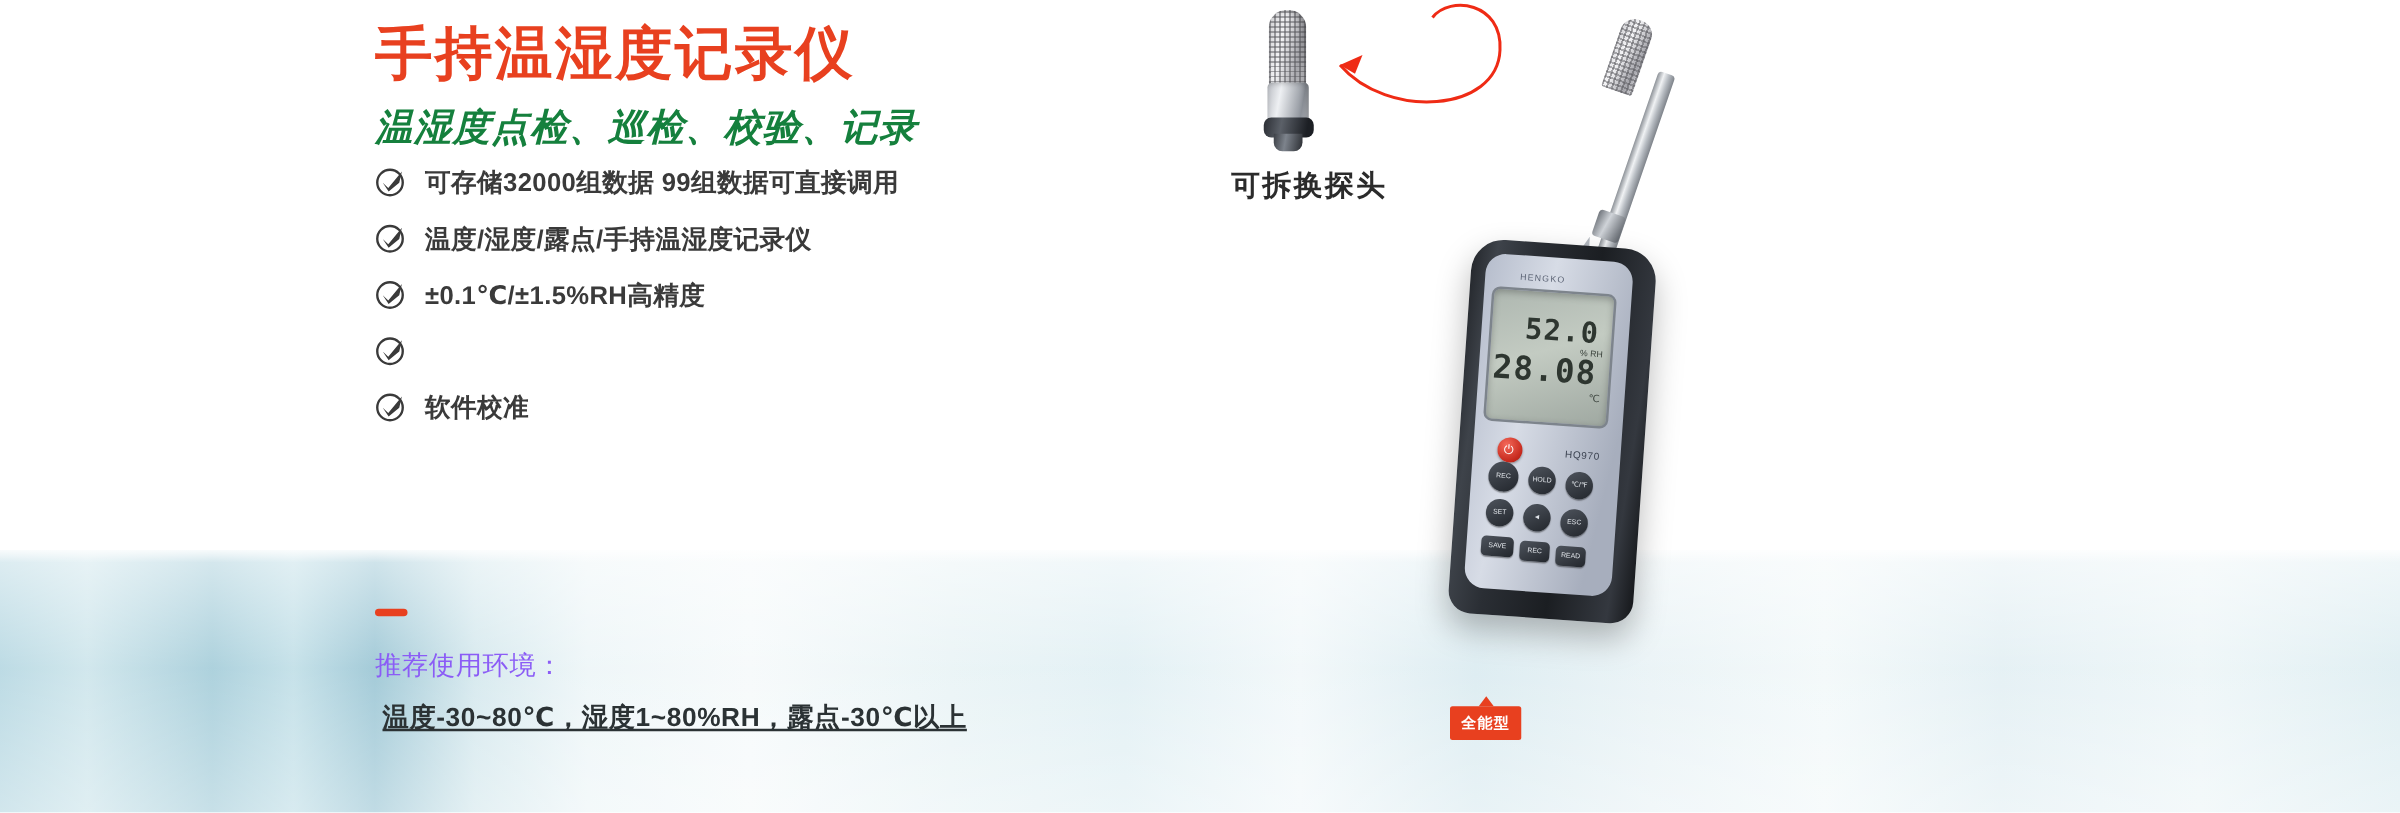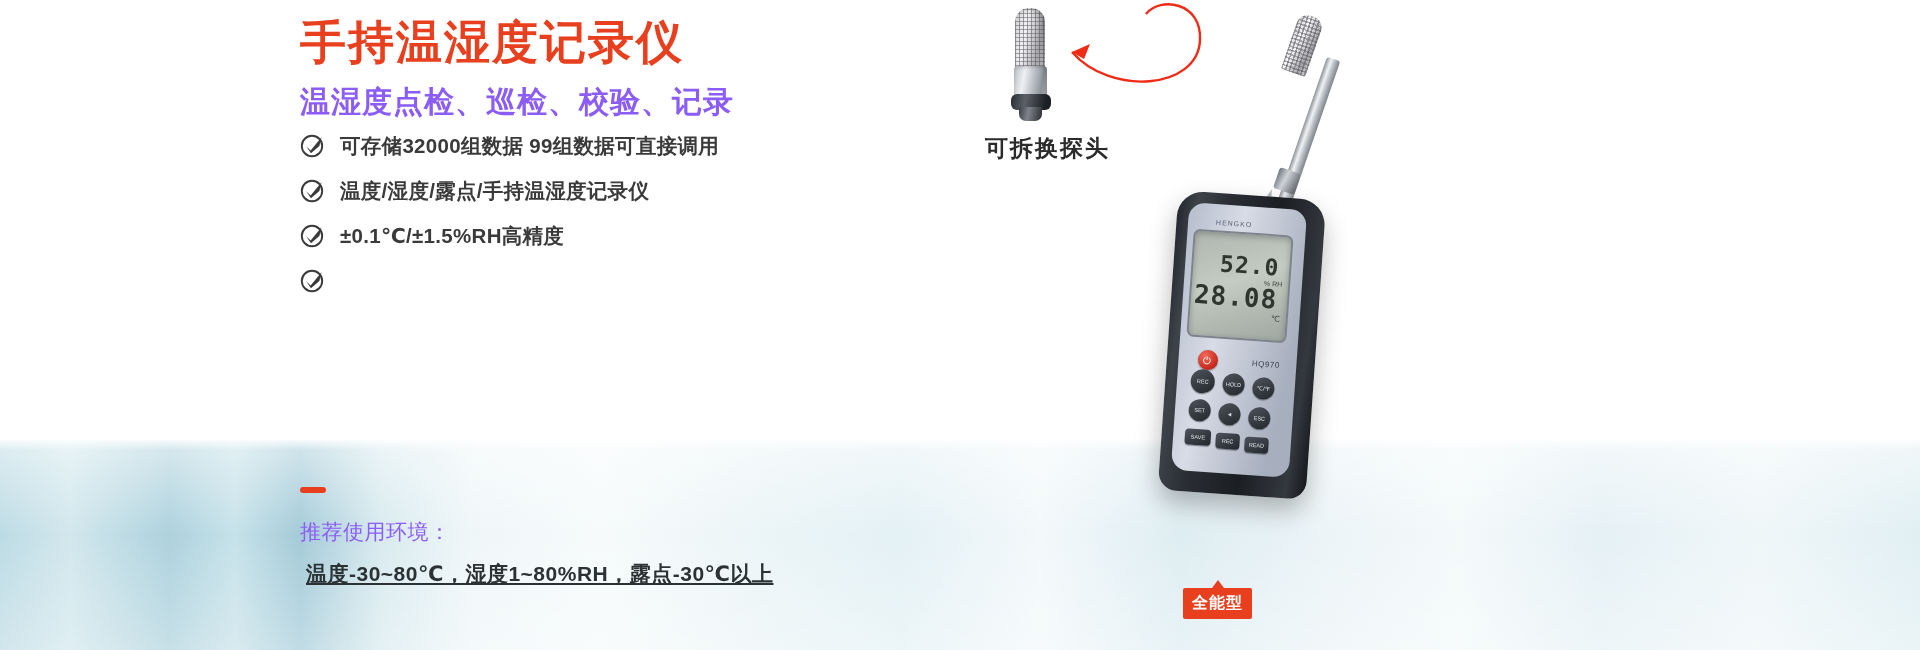--- a/index.html
+++ b/index.html
@@ -38,22 +38,23 @@
 
   .title {
     position:absolute; left:300px; top:12px;
     font-size:46px; font-weight:bold; letter-spacing:2px;
     color:#e8401f;
     white-space:nowrap;
   }
   .subtitle {
     position:absolute; left:300px; top:82px;
     font-size:30px; font-weight:bold; letter-spacing:1px;
-    color:#8b5cf6;
+    color:#15803d;
     white-space:nowrap;
+    font-style:italic;
   }
 
   .features { position:absolute; left:300px; top:132px; width:700px; }
   .feature-row {
     display:flex; align-items:flex-start;
     height:45px;
   }
   .check-icon {
     width:26px; height:26px; margin-right:14px; flex:0 0 auto;
     position:relative;
@@ -205,27 +206,26 @@
     background:linear-gradient(150deg,#4e545d,#22262c);
     color:#dfe3e8;
     font-size:5.5px;
     display:flex; align-items:center; justify-content:center;
     border-radius:4px;
     box-shadow:0 1px 1px rgba(0,0,0,0.4);
   }
   .key.round { border-radius:50%; }
 
   .badge {
-    position:absolute; left:1160px; top:588px;
+    position:absolute; left:1160px; top:565px;
     background:#e8401f; color:#fff;
-    font-size:16px; font-weight:bold;
+    font-size:12px; font-weight:bold;
     padding:5px 9px; letter-spacing:1px;
     border-radius:2px;
     white-space:nowrap;
-    margin-left:23px;
   }
   .badge:after {
     content:"";
     position:absolute; left:50%; top:-8px; margin-left:-6px;
     border-left:6px solid transparent; border-right:6px solid transparent;
     border-bottom:8px solid #e8401f;
   }
 </style>
 </head>
 <body>
@@ -275,20 +275,29 @@
       </span>
       <span class="feature-text">±0.1℃/±1.5%RH高精度</span>
     </div>
     <div class="feature-row">
       <span class="check-icon">
         <svg width="26" height="26" viewBox="0 0 26 26">
           <circle cx="12" cy="14" r="10.2" fill="none" stroke="#3a3a3a" stroke-width="1.9"></circle>
           <path d="M6.2 14.2 L10.6 18.4 L21.5 5.2 L19.4 14.1 L10.9 21.2 Z" fill="#3a3a3a"></path>
         </svg>
       </span>
+    </div>
+    <div class="feature-row">
+      <span class="check-icon">
+        <svg width="26" height="26" viewBox="0 0 26 26">
+          <circle cx="12" cy="14" r="10.2" fill="none" stroke="#3a3a3a" stroke-width="1.9"></circle>
+          <path d="M6.2 14.2 L10.6 18.4 L21.5 5.2 L19.4 14.1 L10.9 21.2 Z" fill="#3a3a3a"></path>
+        </svg>
+      </span>
+      <span class="feature-text">软件校准</span>
     </div>
   </div>
 
   <div class="note-dash"></div>
   <div class="note-title">推荐使用环境：</div>
   <div class="note-line">温度-30~80℃，湿度1~80%RH，露点-30℃以上</div>
 
   <div class="probe-det">
     <div class="probe-mesh"></div>
     <div class="probe-body"></div>

